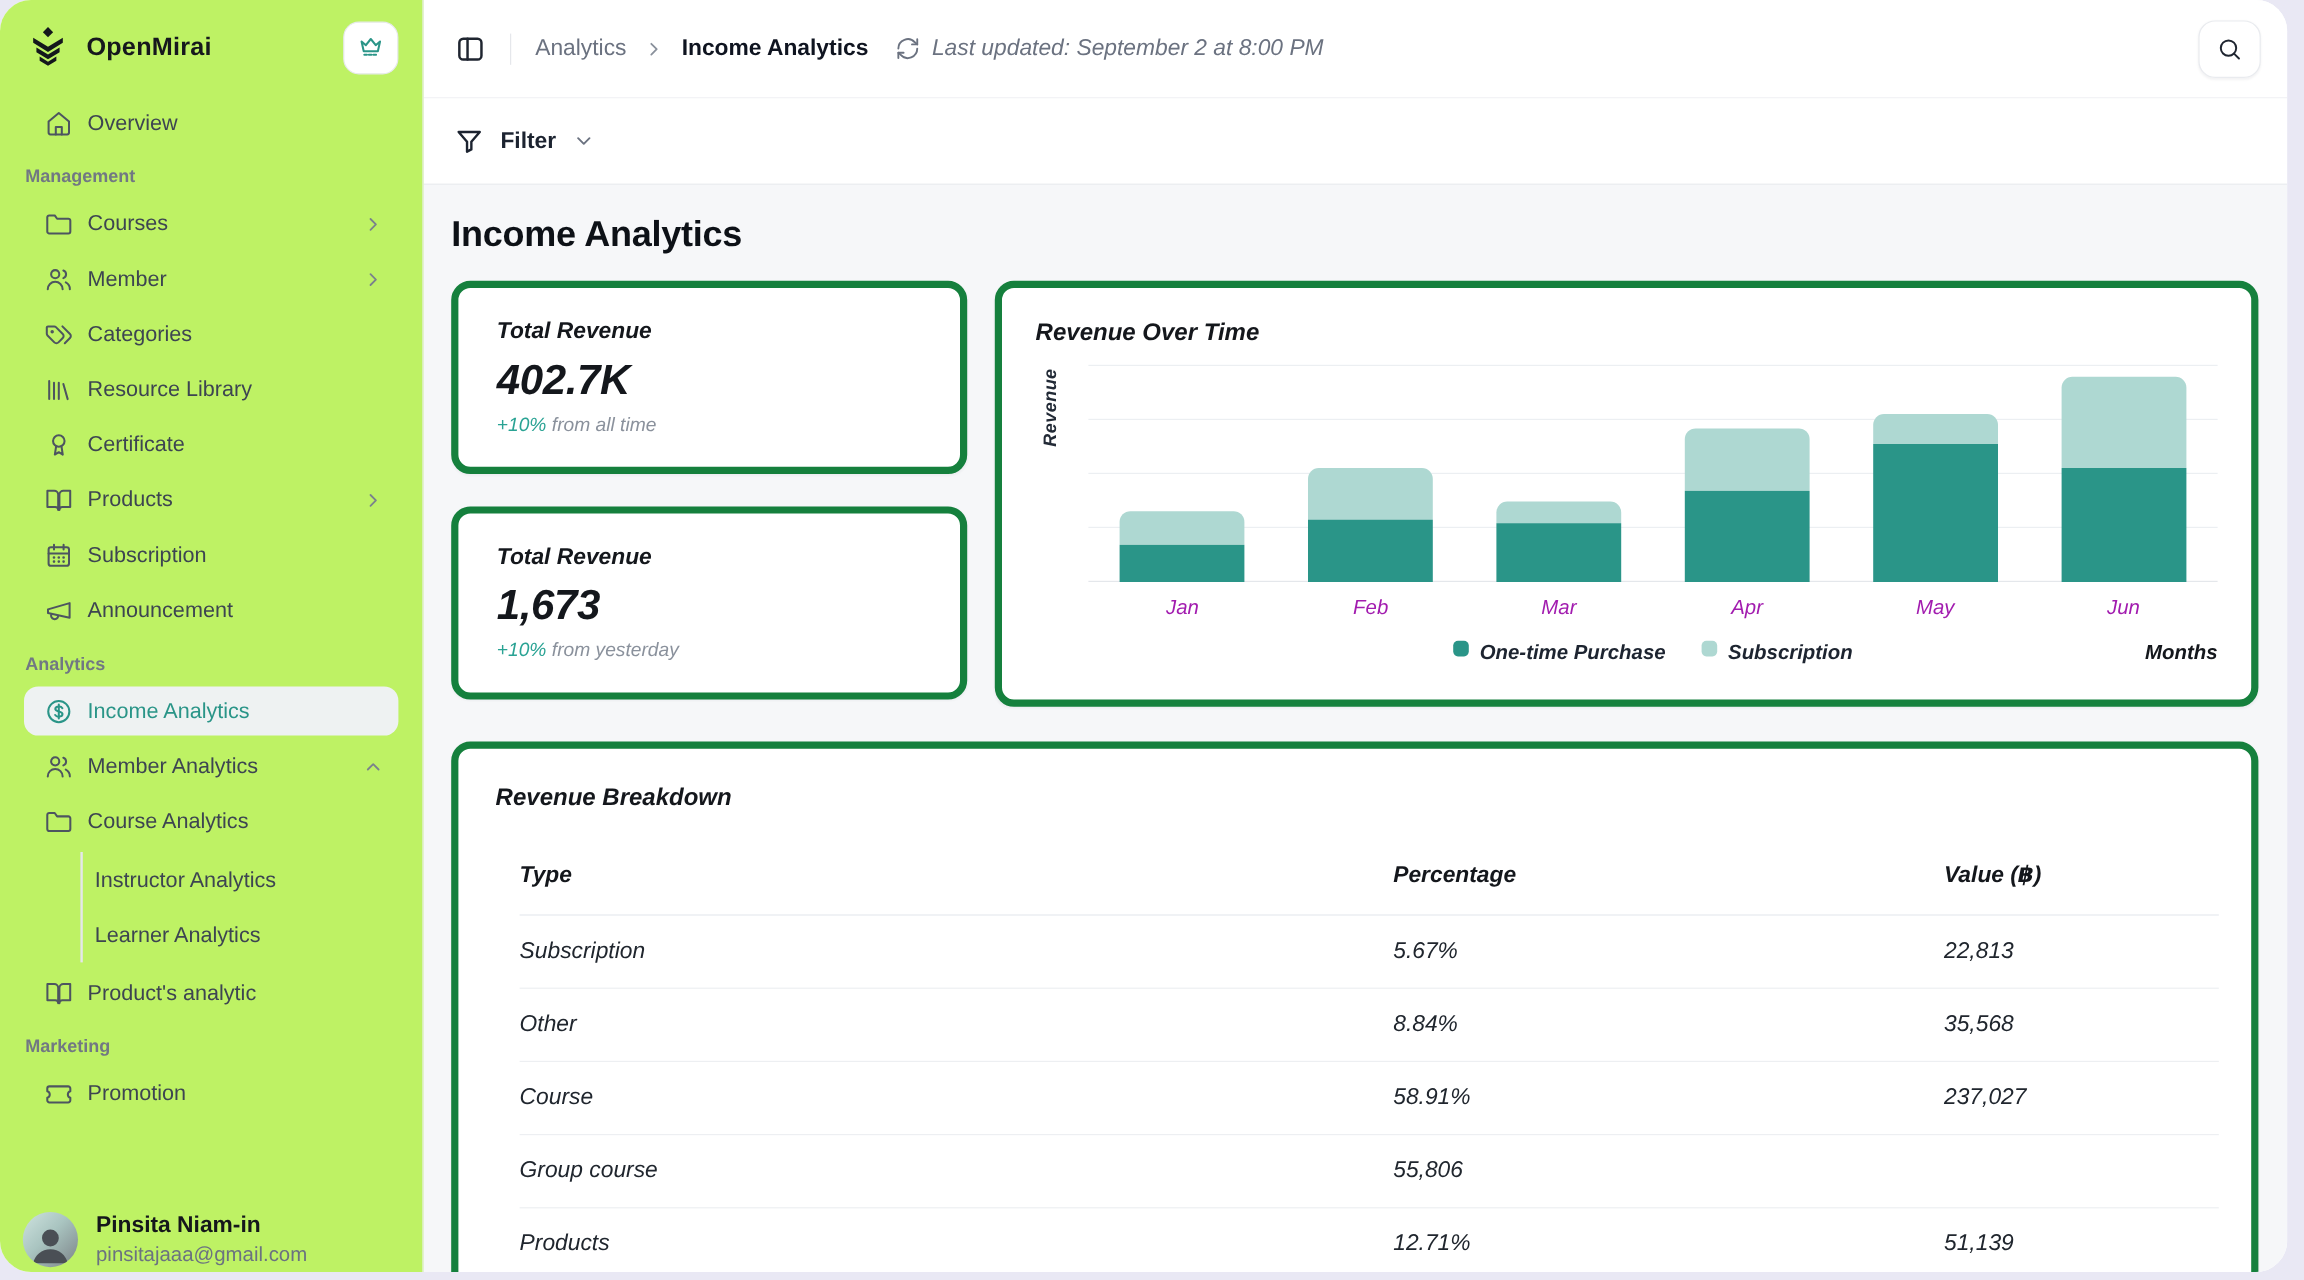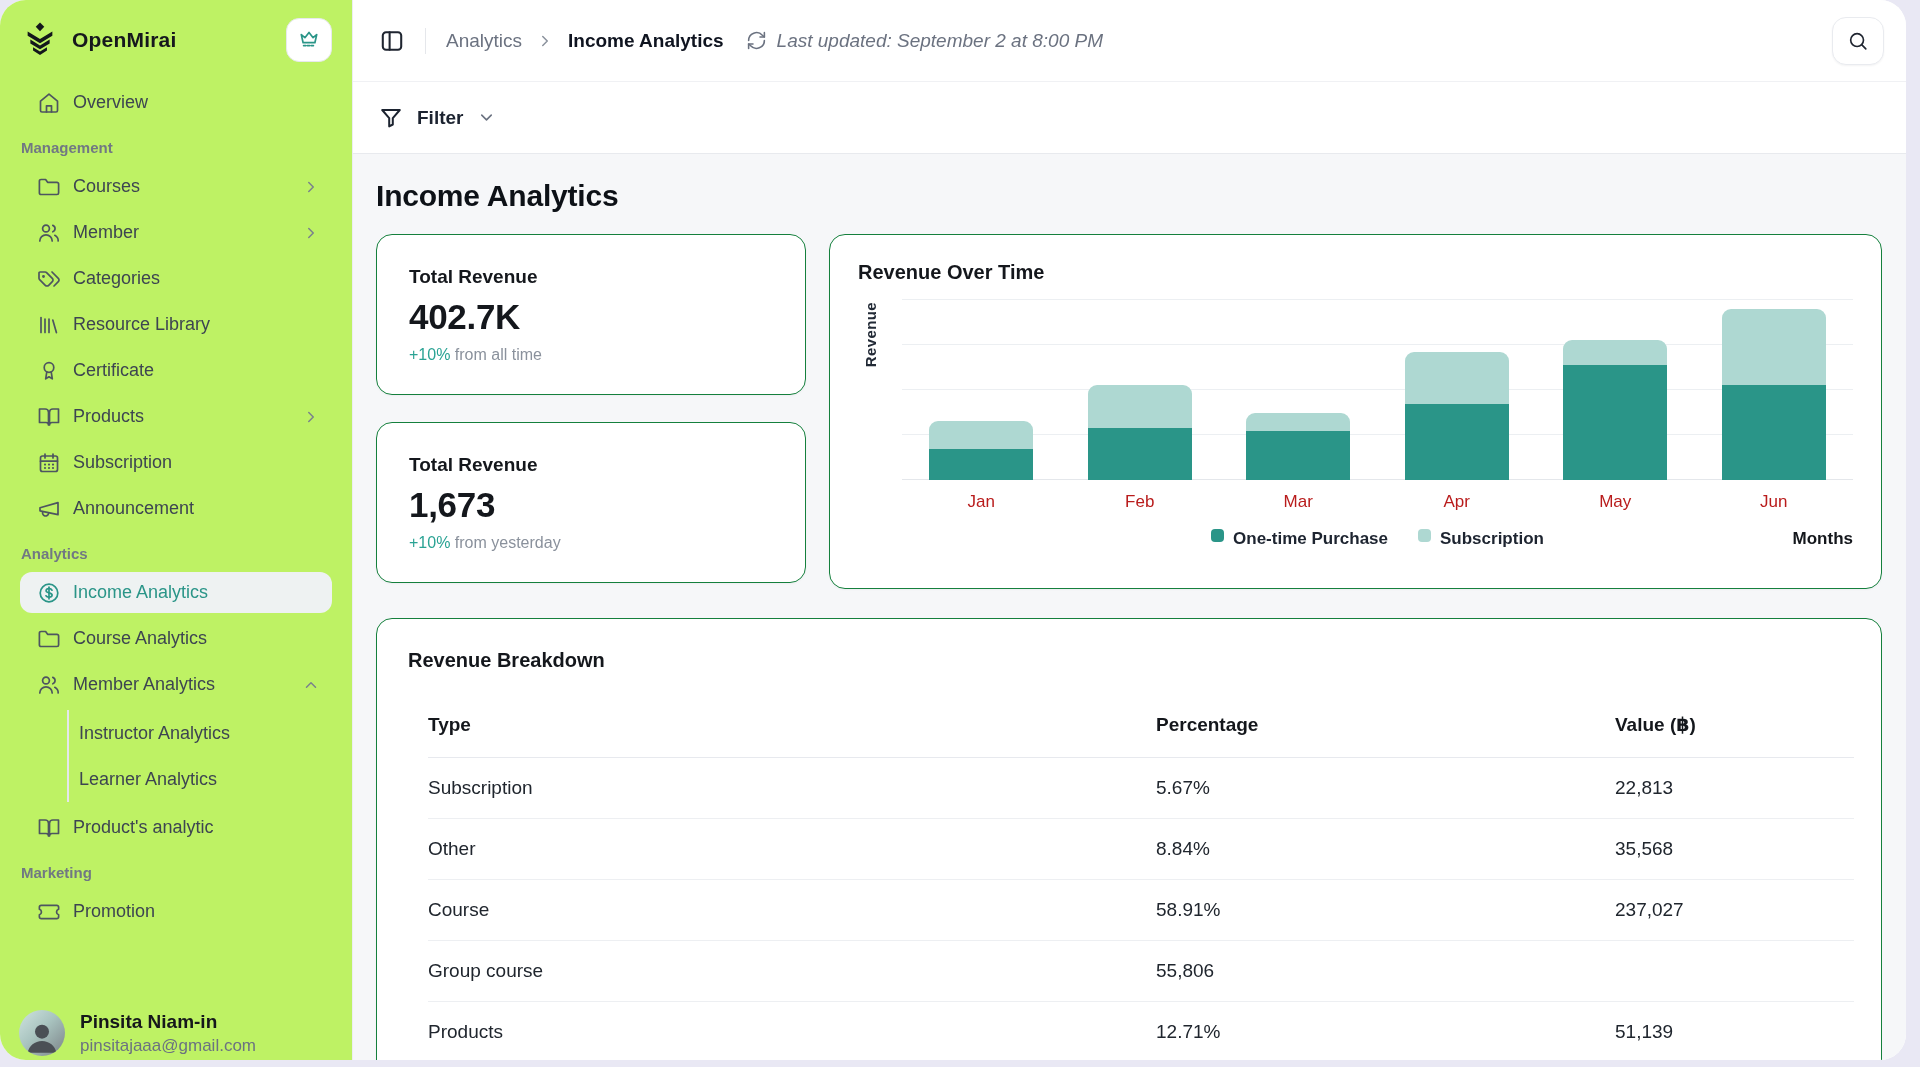--- a/index.html
+++ b/index.html
@@ -56,42 +56,42 @@
 
   .filterbar { height:72px; min-height:72px; background:#fff; border-bottom:1px solid #e8eaee; display:flex; align-items:center; gap:14px; padding:0 26px; }
   .funnel-ic { color:#1c2330; display:flex; }
   .filter-label { font-size:19px; font-weight:700; color:#1c2330; }
   .filter-chev { color:#6b7280; display:flex; }
 
   .content { flex:1; padding:25px 24px 0 23px; overflow:hidden; }
   .page-title { font-size:30px; font-weight:700; color:#0d1117; letter-spacing:-.2px; }
 
   .row1 { display:flex; gap:23px; margin-top:21px; }
-  .card { background:#fff; border:1px solid #15803d; border-radius:16px; box-shadow:0 1px 2px rgba(16,24,40,.04); }
+  .card { background:#fff; border:6px solid #15803d; border-radius:16px; box-shadow:0 1px 2px rgba(16,24,40,.04);font-style:italic; }
   .stats-col { width:430px; min-width:430px; display:flex; flex-direction:column; gap:27px; }
   .stat-card { height:161px; padding:26px 32px; display:flex; flex-direction:column; justify-content:center; gap:9px; }
   .stat-label { font-size:19px; font-weight:700; }
   .stat-value { font-size:35px; font-weight:700; letter-spacing:-.3px; }
   .stat-delta { font-size:16px; color:#8a919c; }
   .delta-pct { color:#2aa394; }
 
   .chart-card { flex:1; min-width:0; height:355px; padding:26px 28px 0; }
   .chart-title { font-size:20px; font-weight:700; }
   .chart-body { position:relative; margin-top:16px; padding-left:44px; }
   .ylabel { position:absolute; left:4px; top:2px; writing-mode:vertical-rl; transform:rotate(180deg); font-size:15px; font-weight:700; color:#222a36; letter-spacing:.4px; }
   .plot { position:relative; height:180px; }
   .gridline { position:absolute; left:0; right:0; height:1px; background:#eceff2; }
   .gridline.base { background:#e4e7eb; }
   .bars { position:absolute; inset:0; display:flex; }
   .bar-slot { flex:1; display:flex; align-items:flex-end; justify-content:center; }
   .bar { width:104px; height:100%; display:flex; flex-direction:column; justify-content:flex-end; }
   .seg { width:100%; }
   .seg-top { border-radius:9px 9px 0 0; }
   .xlabels { display:flex; margin-top:12px; }
-  .xlabel { flex:1; text-align:center; font-size:17px; color:#b91c1c; }
+  .xlabel { flex:1; text-align:center; font-size:17px; color:#a21caf; }
   .legend-row { position:relative; margin-top:17px; display:flex; justify-content:center; align-items:center; gap:30px; }
   .legend-item { display:flex; align-items:flex-start; gap:9px; font-size:17px; font-weight:600; color:#1d2430; }
   .swatch { width:13px; height:13px; border-radius:4px; display:inline-block; }
   .months-label { position:absolute; right:0; top:0; font-size:17px; font-weight:700; color:#14171c; }
 
   .breakdown-card { margin-top:29px; padding:30px 27px 0 31px; height:480px; }
   .bd-title { font-size:20px; font-weight:700; }
   .table { margin-left:20px; margin-top:20px; }
   .thead, .trow { display:grid; grid-template-columns:728px 459px 1fr; align-items:center; }
   .thead { height:66px; border-bottom:1px solid #e7e9ee; }
@@ -248,41 +248,41 @@
               <path d="M15 9.2a3.1 3.1 0 0 0-3-1.5c-1.7 0-2.9.8-2.9 2.1 0 2.7 6 1.4 6 4.3 0 1.3-1.3 2.1-3.1 2.1A3.2 3.2 0 0 1 9 14.8"></path>
               <path d="M12 6.2v11.6"></path>
             </svg>
         </span>
         <span class="nlabel">Income Analytics</span>
       </div>
 
       <div class="nav-item">
         <span class="nicon">
           <svg width="24" height="24" viewBox="0 0 24 24" fill="none" stroke="currentColor" stroke-width="1.7" stroke-linecap="round" stroke-linejoin="round">
-              <path d="M4 4.5h4.6l2 2.8H20a1.6 1.6 0 0 1 1.6 1.6v9A1.6 1.6 0 0 1 20 19.5H4A1.6 1.6 0 0 1 2.4 17.9V6.1A1.6 1.6 0 0 1 4 4.5Z"></path>
-            </svg>
-        </span>
-        <span class="nlabel">Course Analytics</span>
-      </div>
-
-      <div class="nav-item">
-        <span class="nicon">
-          <svg width="24" height="24" viewBox="0 0 24 24" fill="none" stroke="currentColor" stroke-width="1.7" stroke-linecap="round" stroke-linejoin="round">
               <circle cx="9" cy="7.5" r="3.4"></circle>
               <path d="M2.8 20a6.2 6.2 0 0 1 12.4 0"></path>
               <path d="M15.8 4.4a3.4 3.4 0 0 1 0 6.4"></path>
               <path d="M17.8 14.3a6.2 6.2 0 0 1 3.4 5.7"></path>
             </svg>
         </span>
         <span class="nlabel">Member Analytics</span>
         <span class="nchev">
             <svg width="18" height="18" viewBox="0 0 24 24" fill="none" stroke="currentColor" stroke-width="2" stroke-linecap="round" stroke-linejoin="round">
               <path d="m18 15-6-6-6 6"></path>
             </svg>
           </span>
+      </div>
+
+      <div class="nav-item">
+        <span class="nicon">
+          <svg width="24" height="24" viewBox="0 0 24 24" fill="none" stroke="currentColor" stroke-width="1.7" stroke-linecap="round" stroke-linejoin="round">
+              <path d="M4 4.5h4.6l2 2.8H20a1.6 1.6 0 0 1 1.6 1.6v9A1.6 1.6 0 0 1 20 19.5H4A1.6 1.6 0 0 1 2.4 17.9V6.1A1.6 1.6 0 0 1 4 4.5Z"></path>
+            </svg>
+        </span>
+        <span class="nlabel">Course Analytics</span>
       </div>
 
       <div class="sub-items">
         <div class="sub-item">Instructor Analytics</div>
         <div class="sub-item">Learner Analytics</div>
       </div>
 
       <div class="nav-item">
         <span class="nicon">
           <svg width="24" height="24" viewBox="0 0 24 24" fill="none" stroke="currentColor" stroke-width="1.7" stroke-linecap="round" stroke-linejoin="round">

